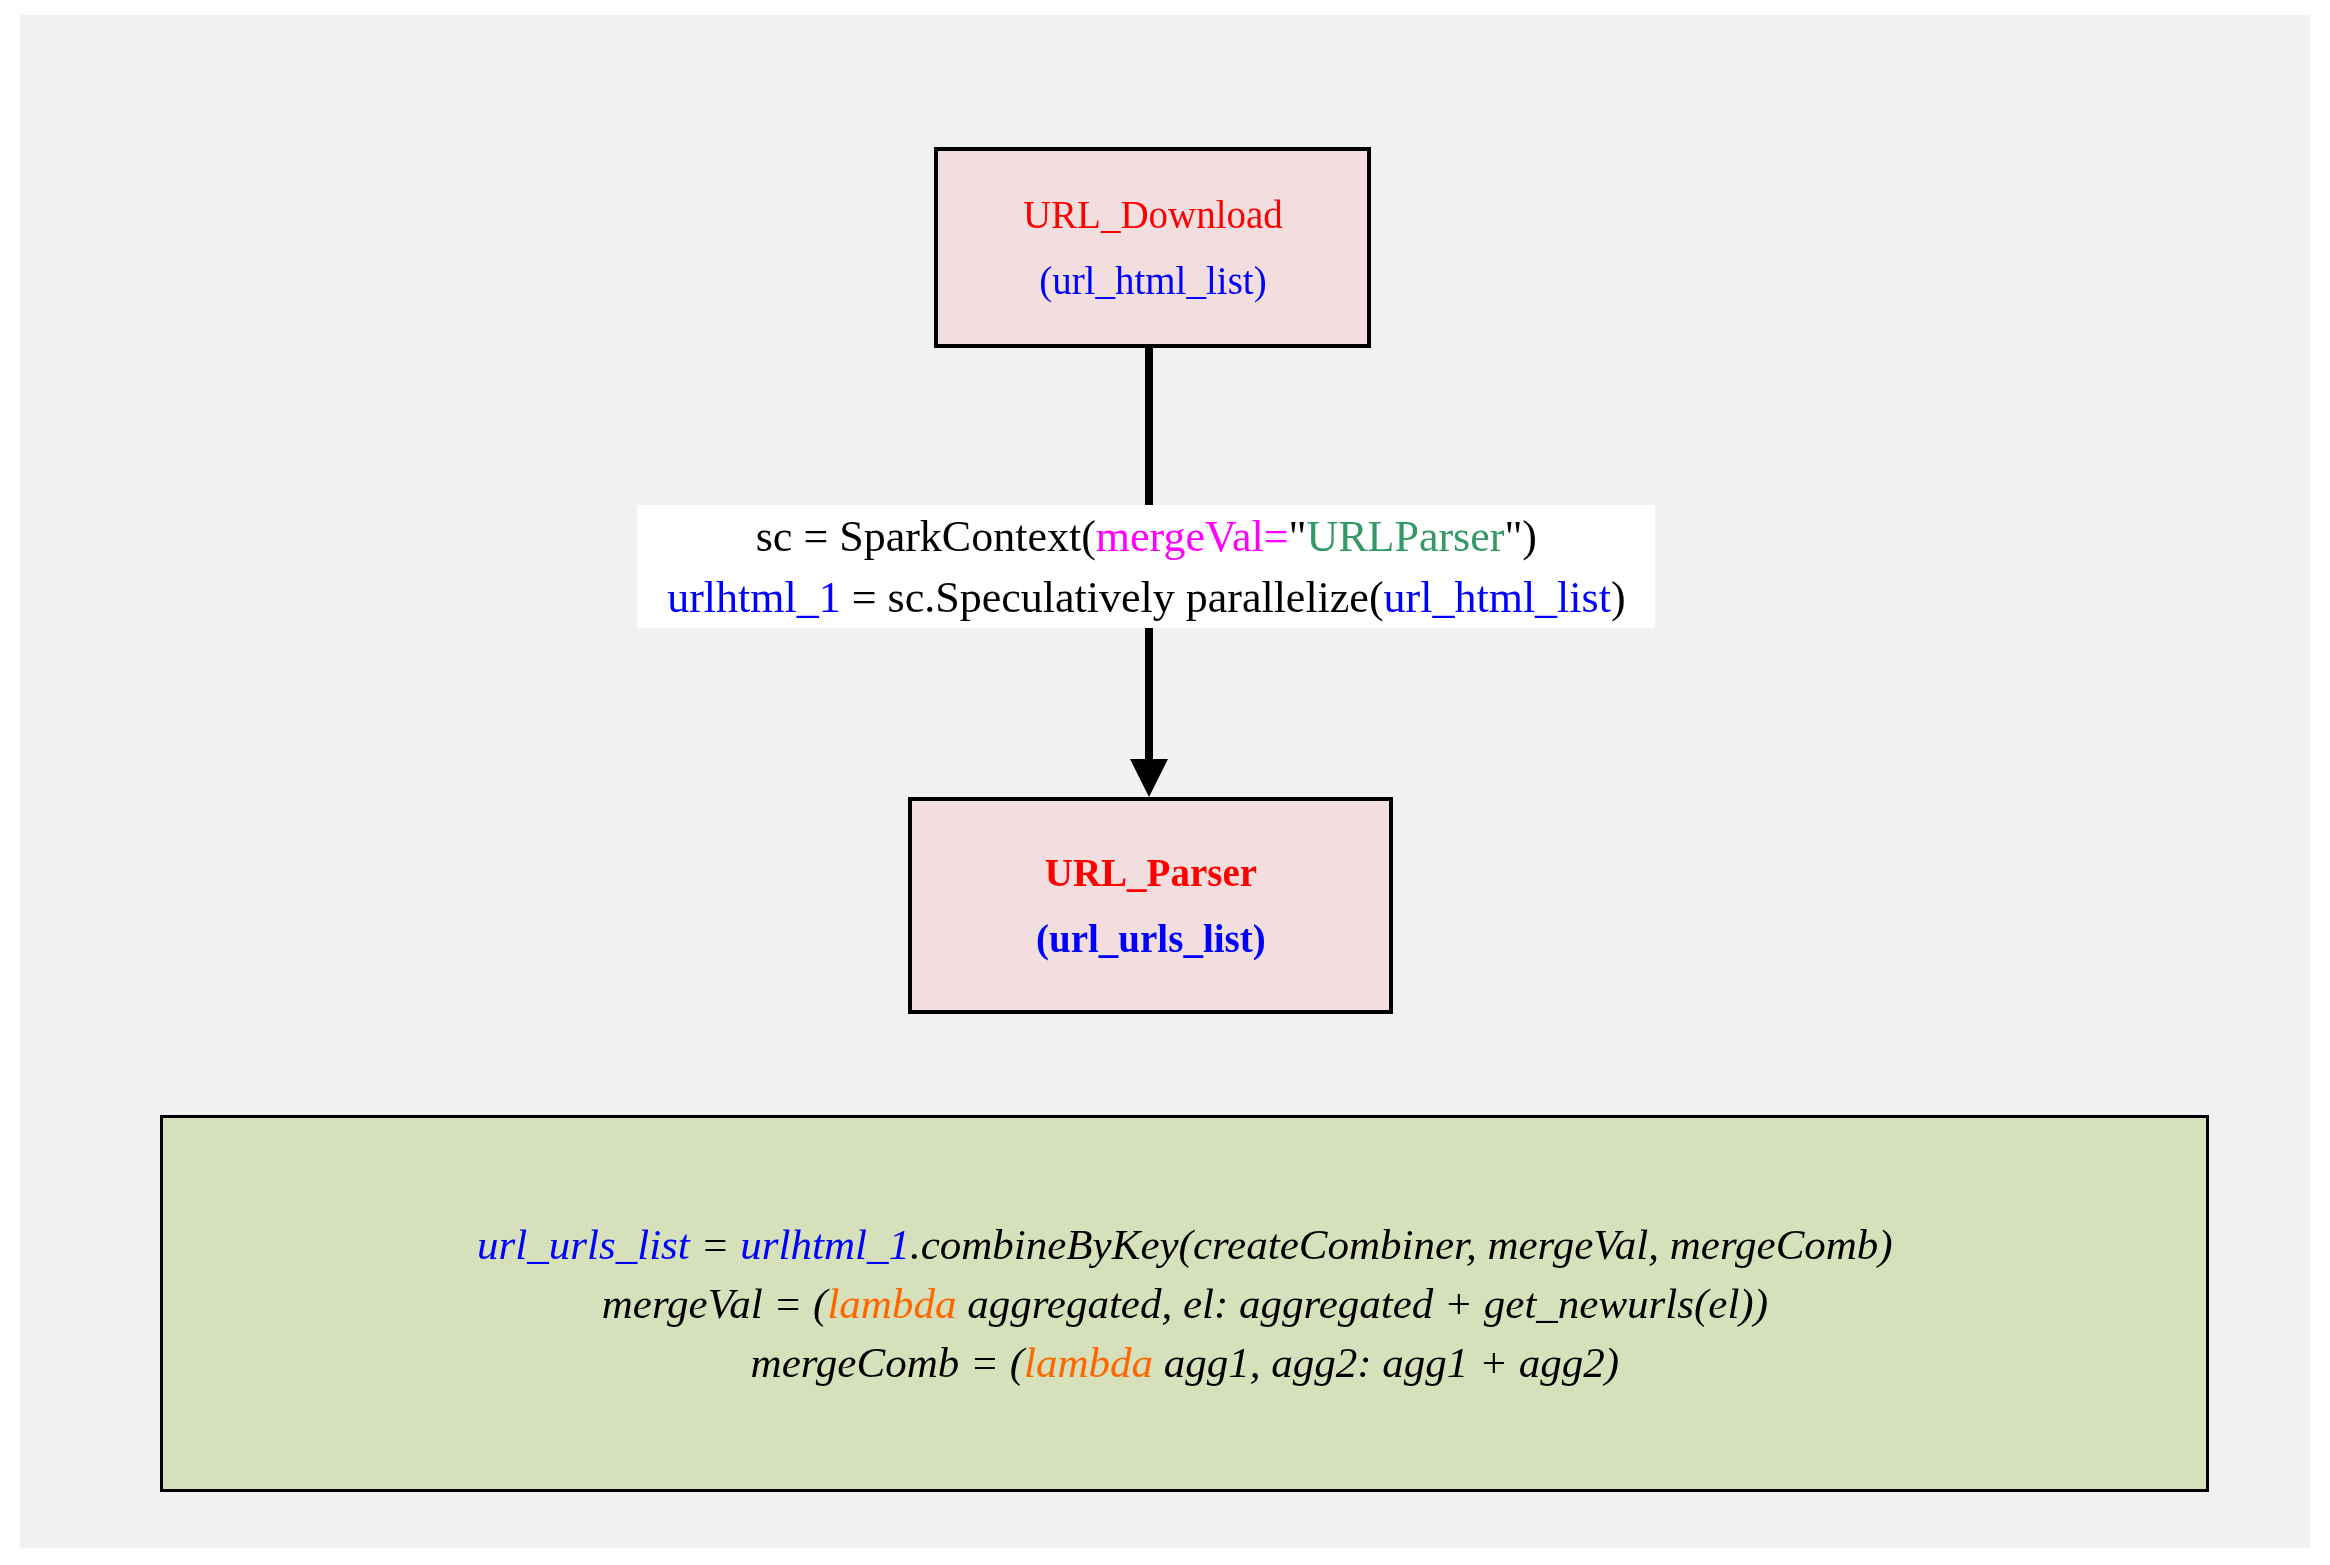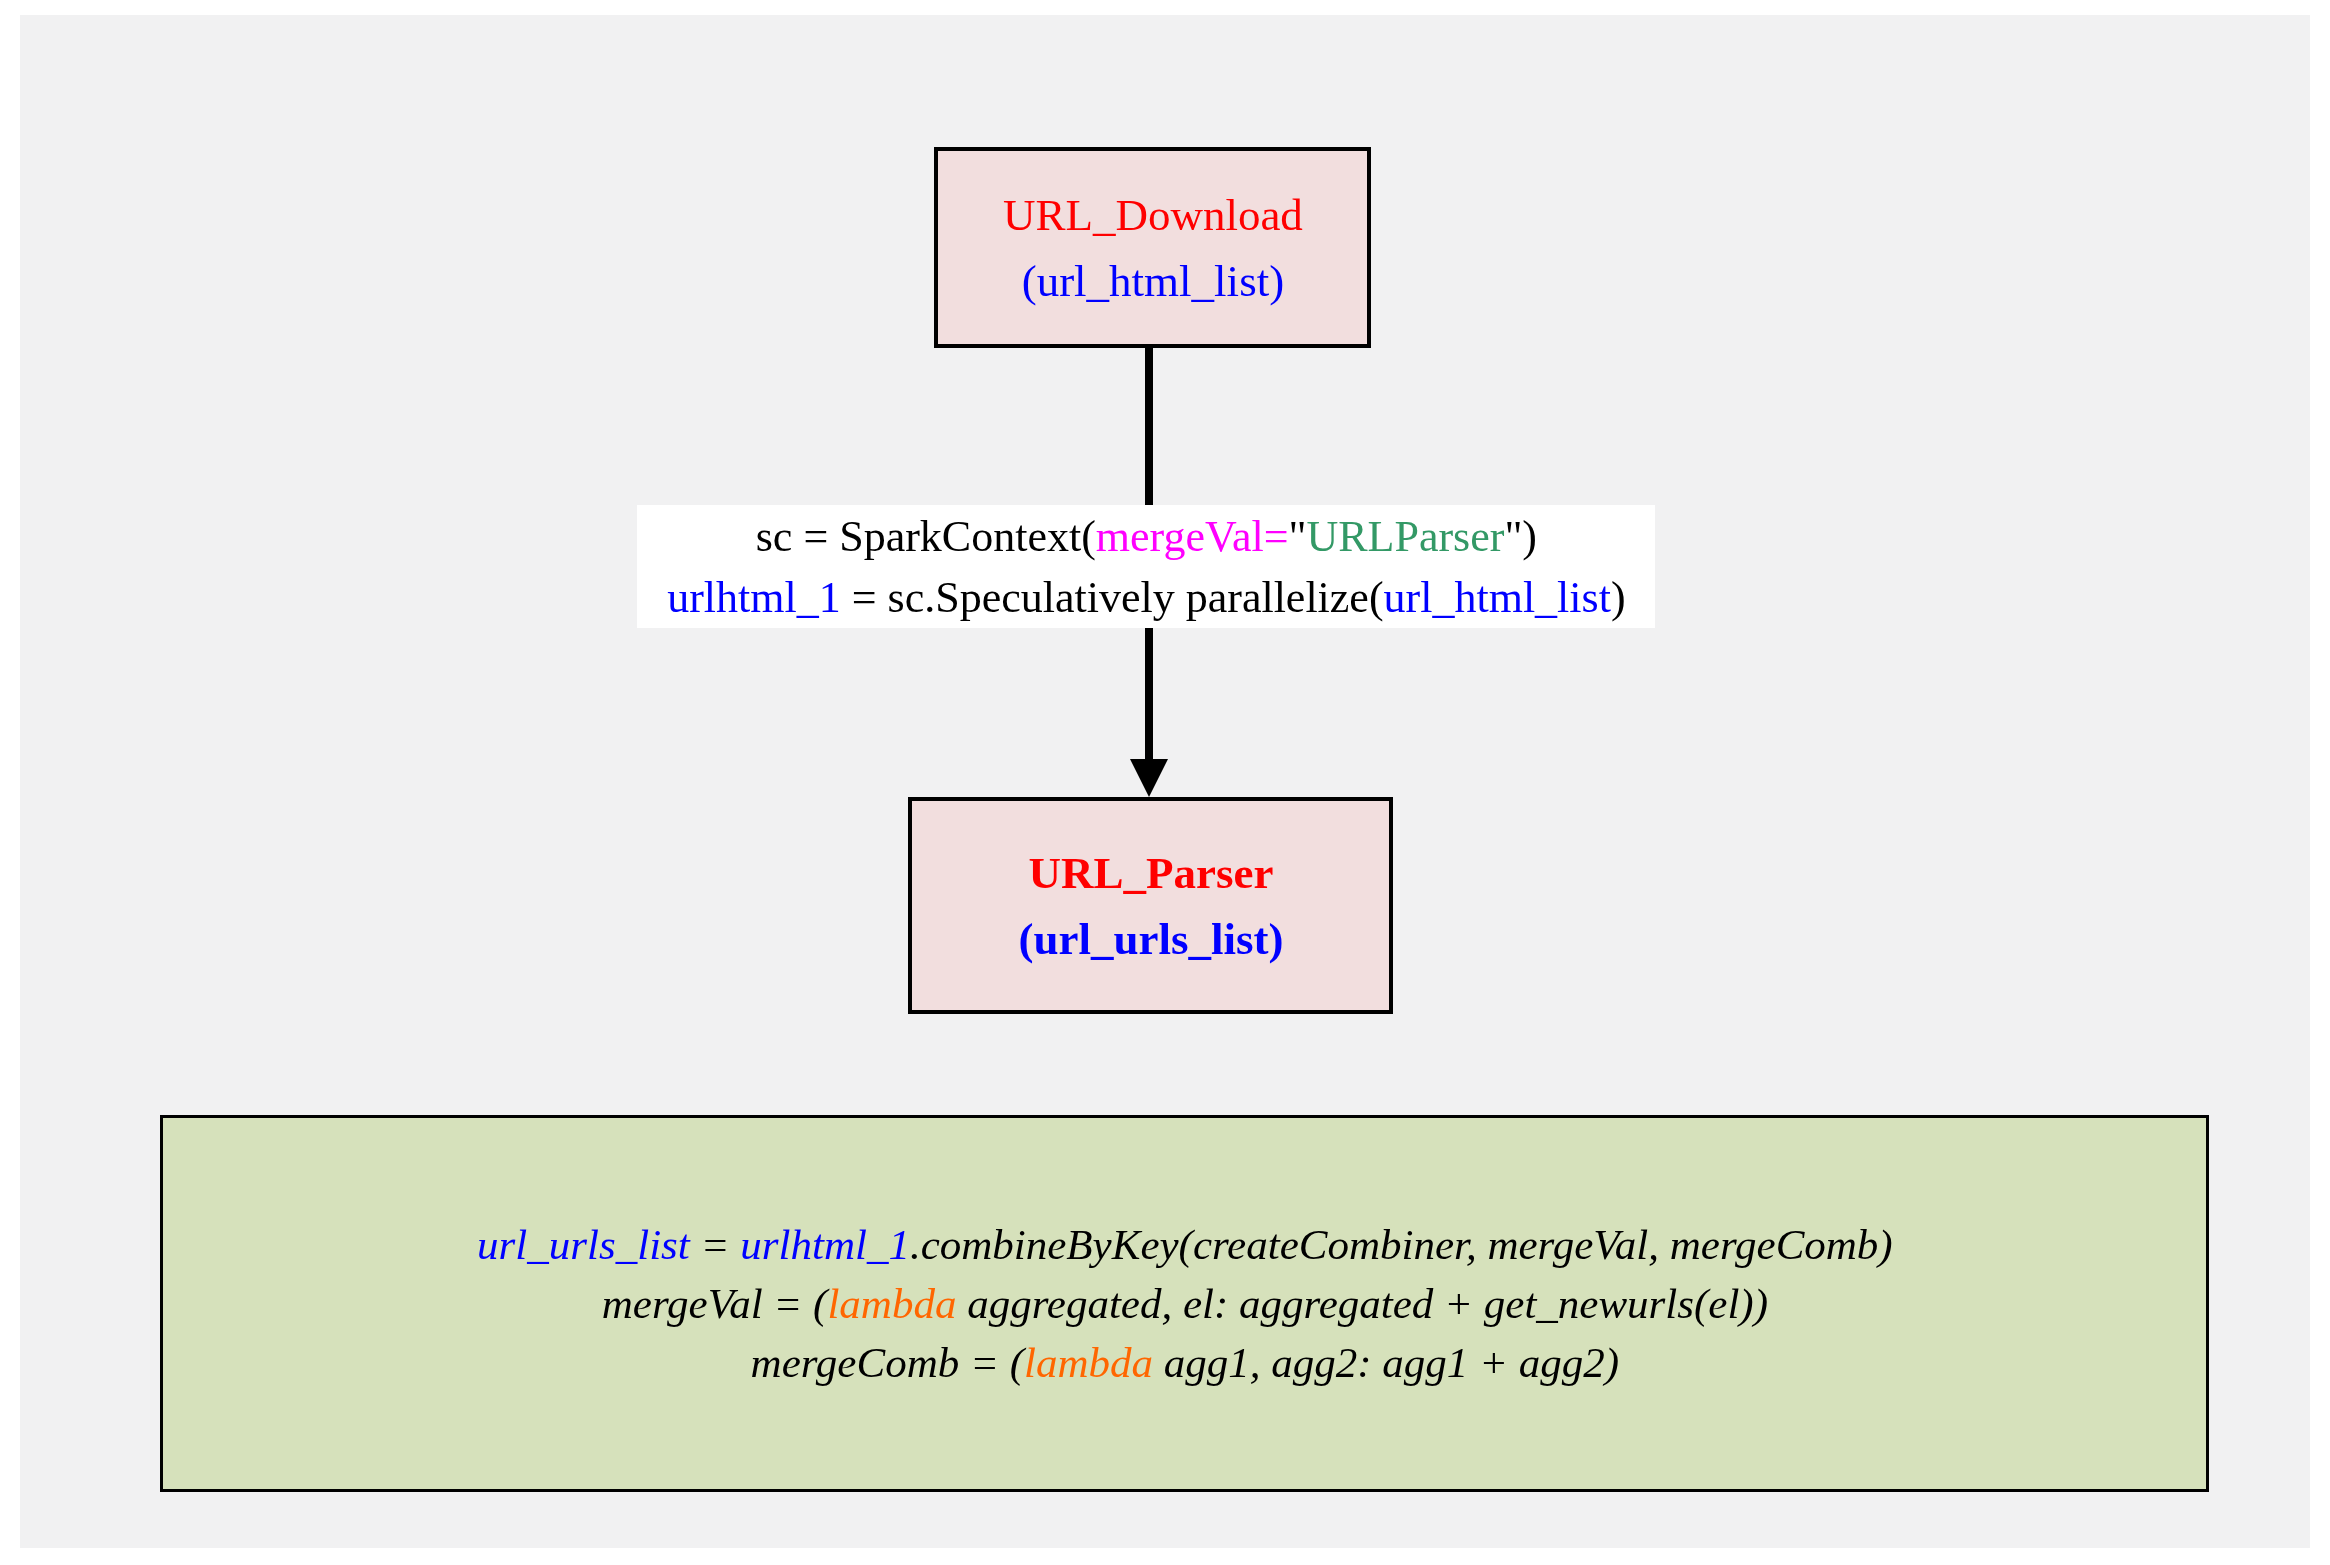--- a/index.html
+++ b/index.html
@@ -17,21 +17,21 @@
     position:absolute;
     border:4.7px solid #000;
     box-sizing:border-box;
     display:flex;flex-direction:column;
     align-items:center;justify-content:center;
     text-align:center;
     z-index:2;
   }
   .node1{left:914px;top:132px;width:437px;height:201px;}
   .node2{left:888px;top:782px;width:485px;height:217px;font-weight:bold;}
-  .node-title,.node-subtitle{font-size:45px;line-height:66px;white-space:nowrap;text-align:center;}
+  .node-title,.node-subtitle{font-size:39px;line-height:66px;white-space:nowrap;text-align:center;}
   .stem{
     position:absolute;left:1125px;top:330px;width:7.8px;height:424px;
     z-index:1;
   }
   .arrowhead{
     position:absolute;left:1110px;top:744px;
     width:0;height:0;
     border-left:19px solid transparent;
     border-right:19px solid transparent;
     border-top:38px solid #000;

